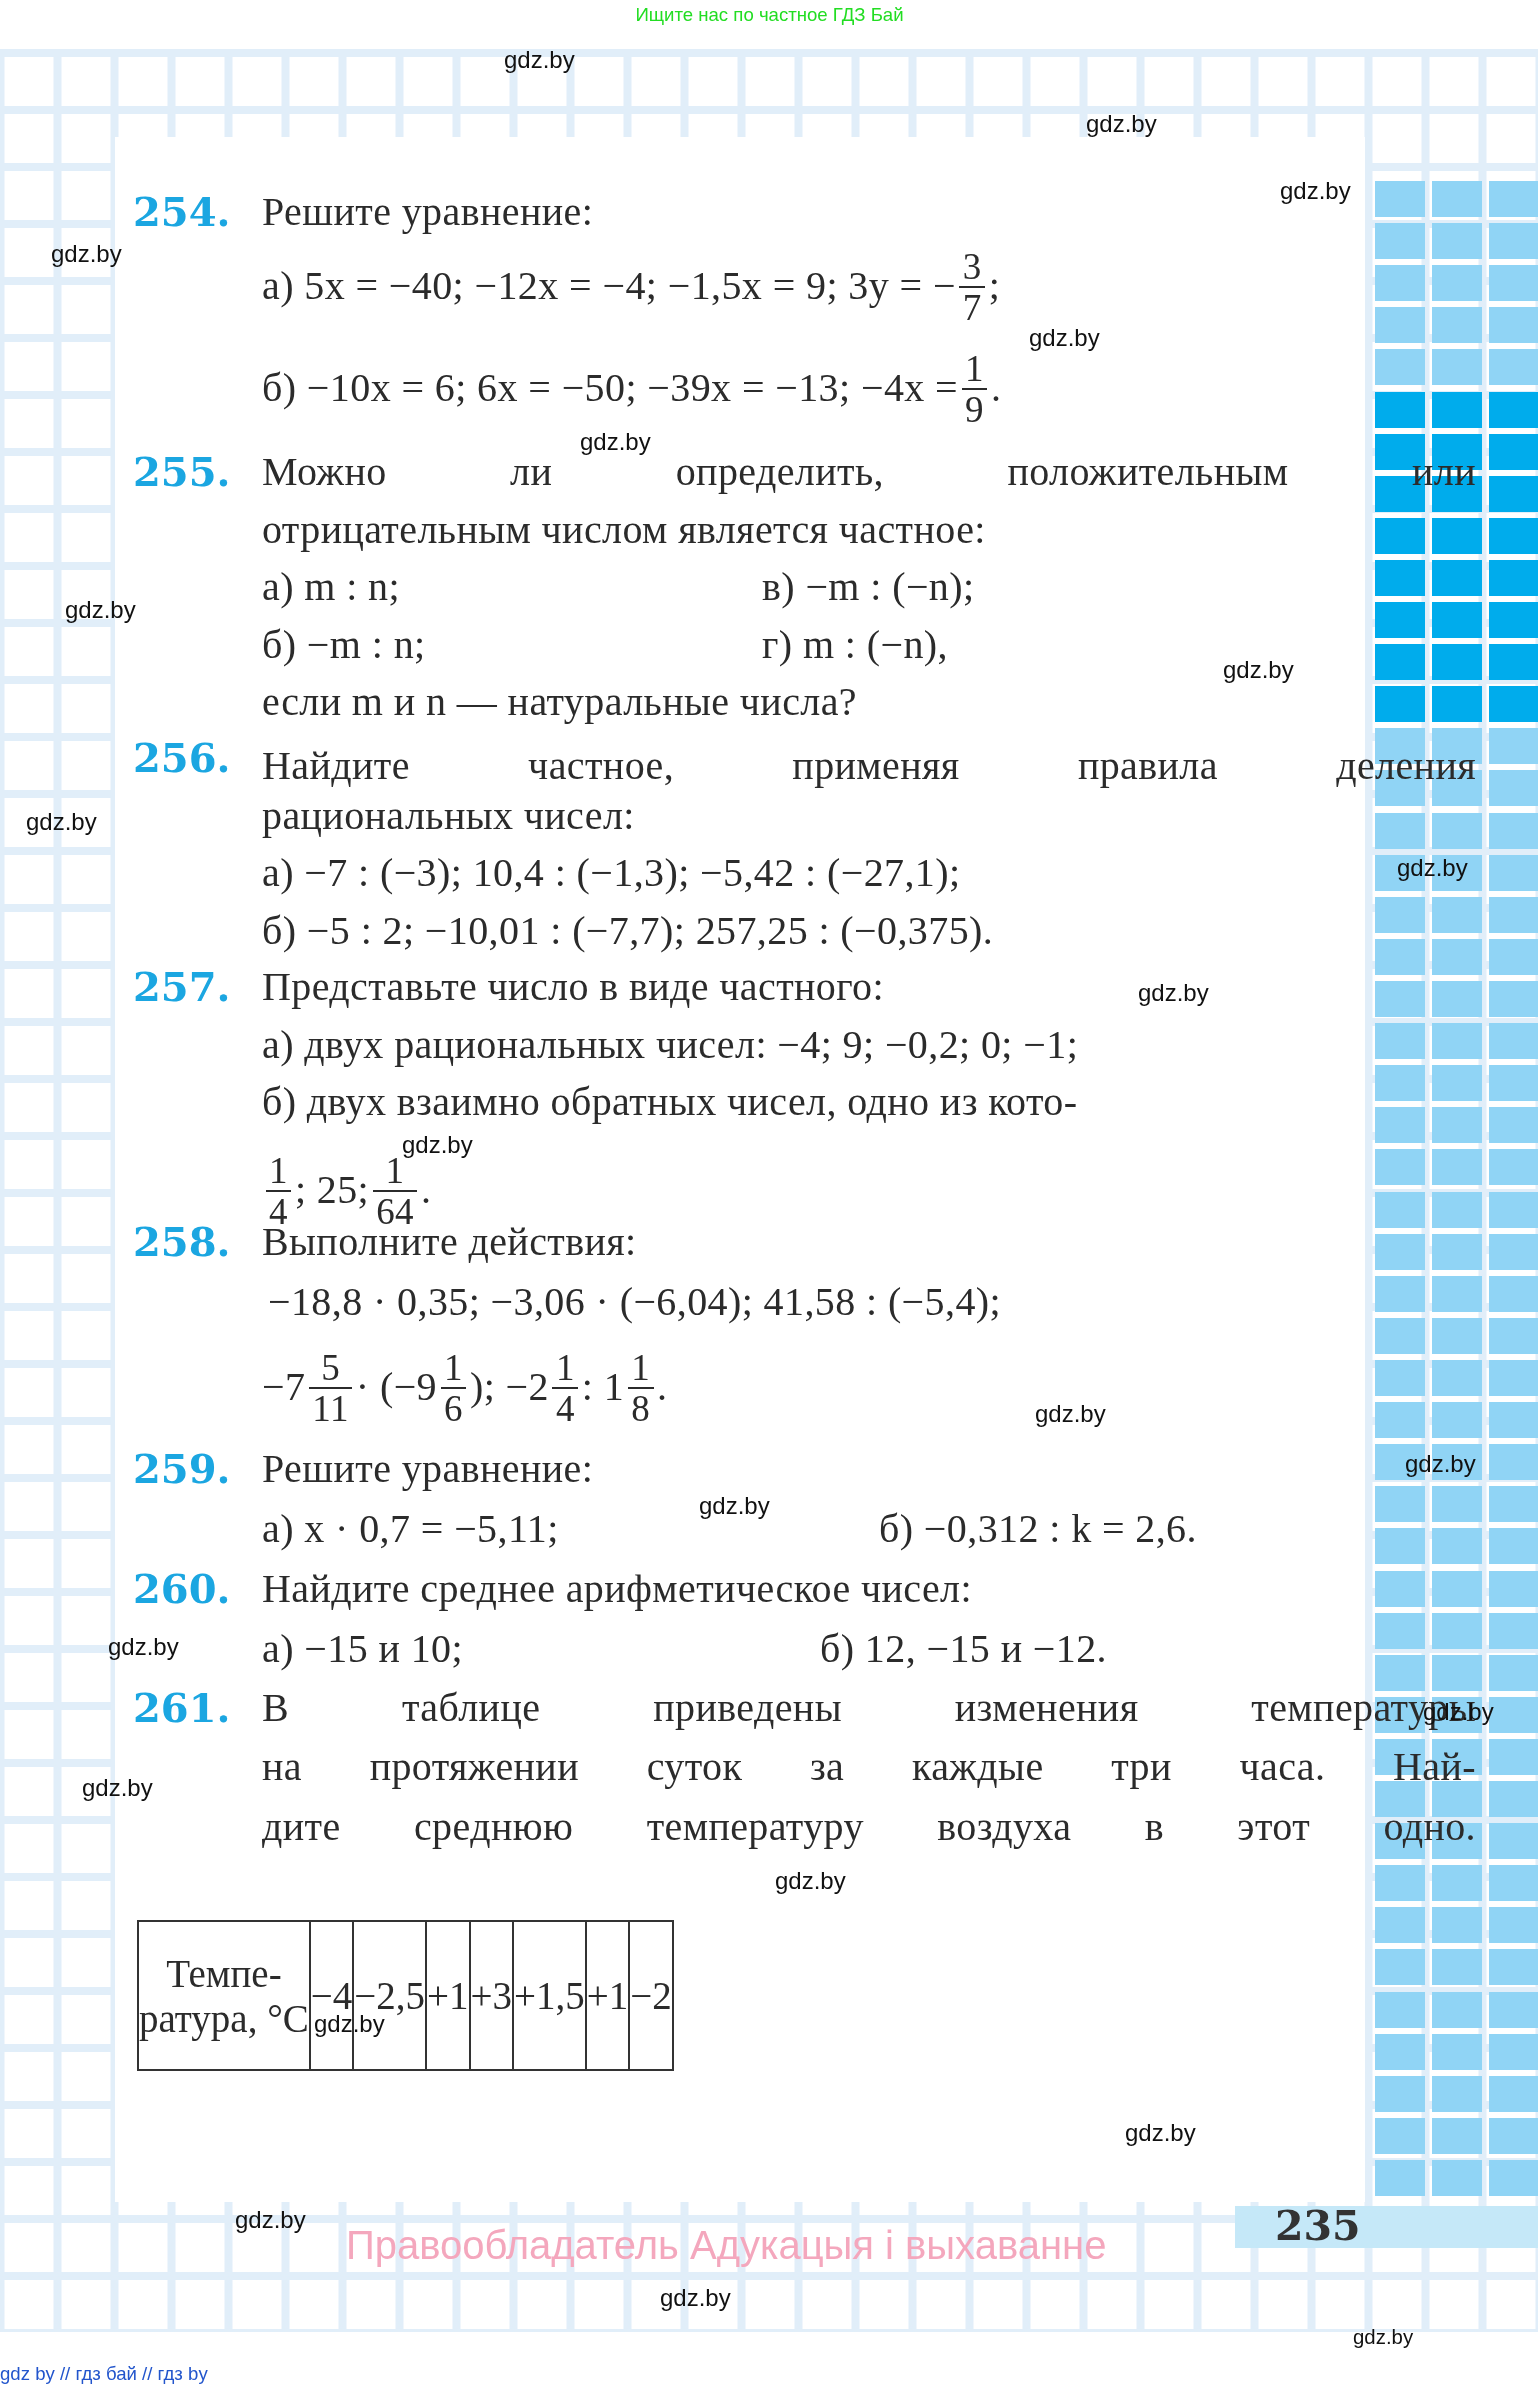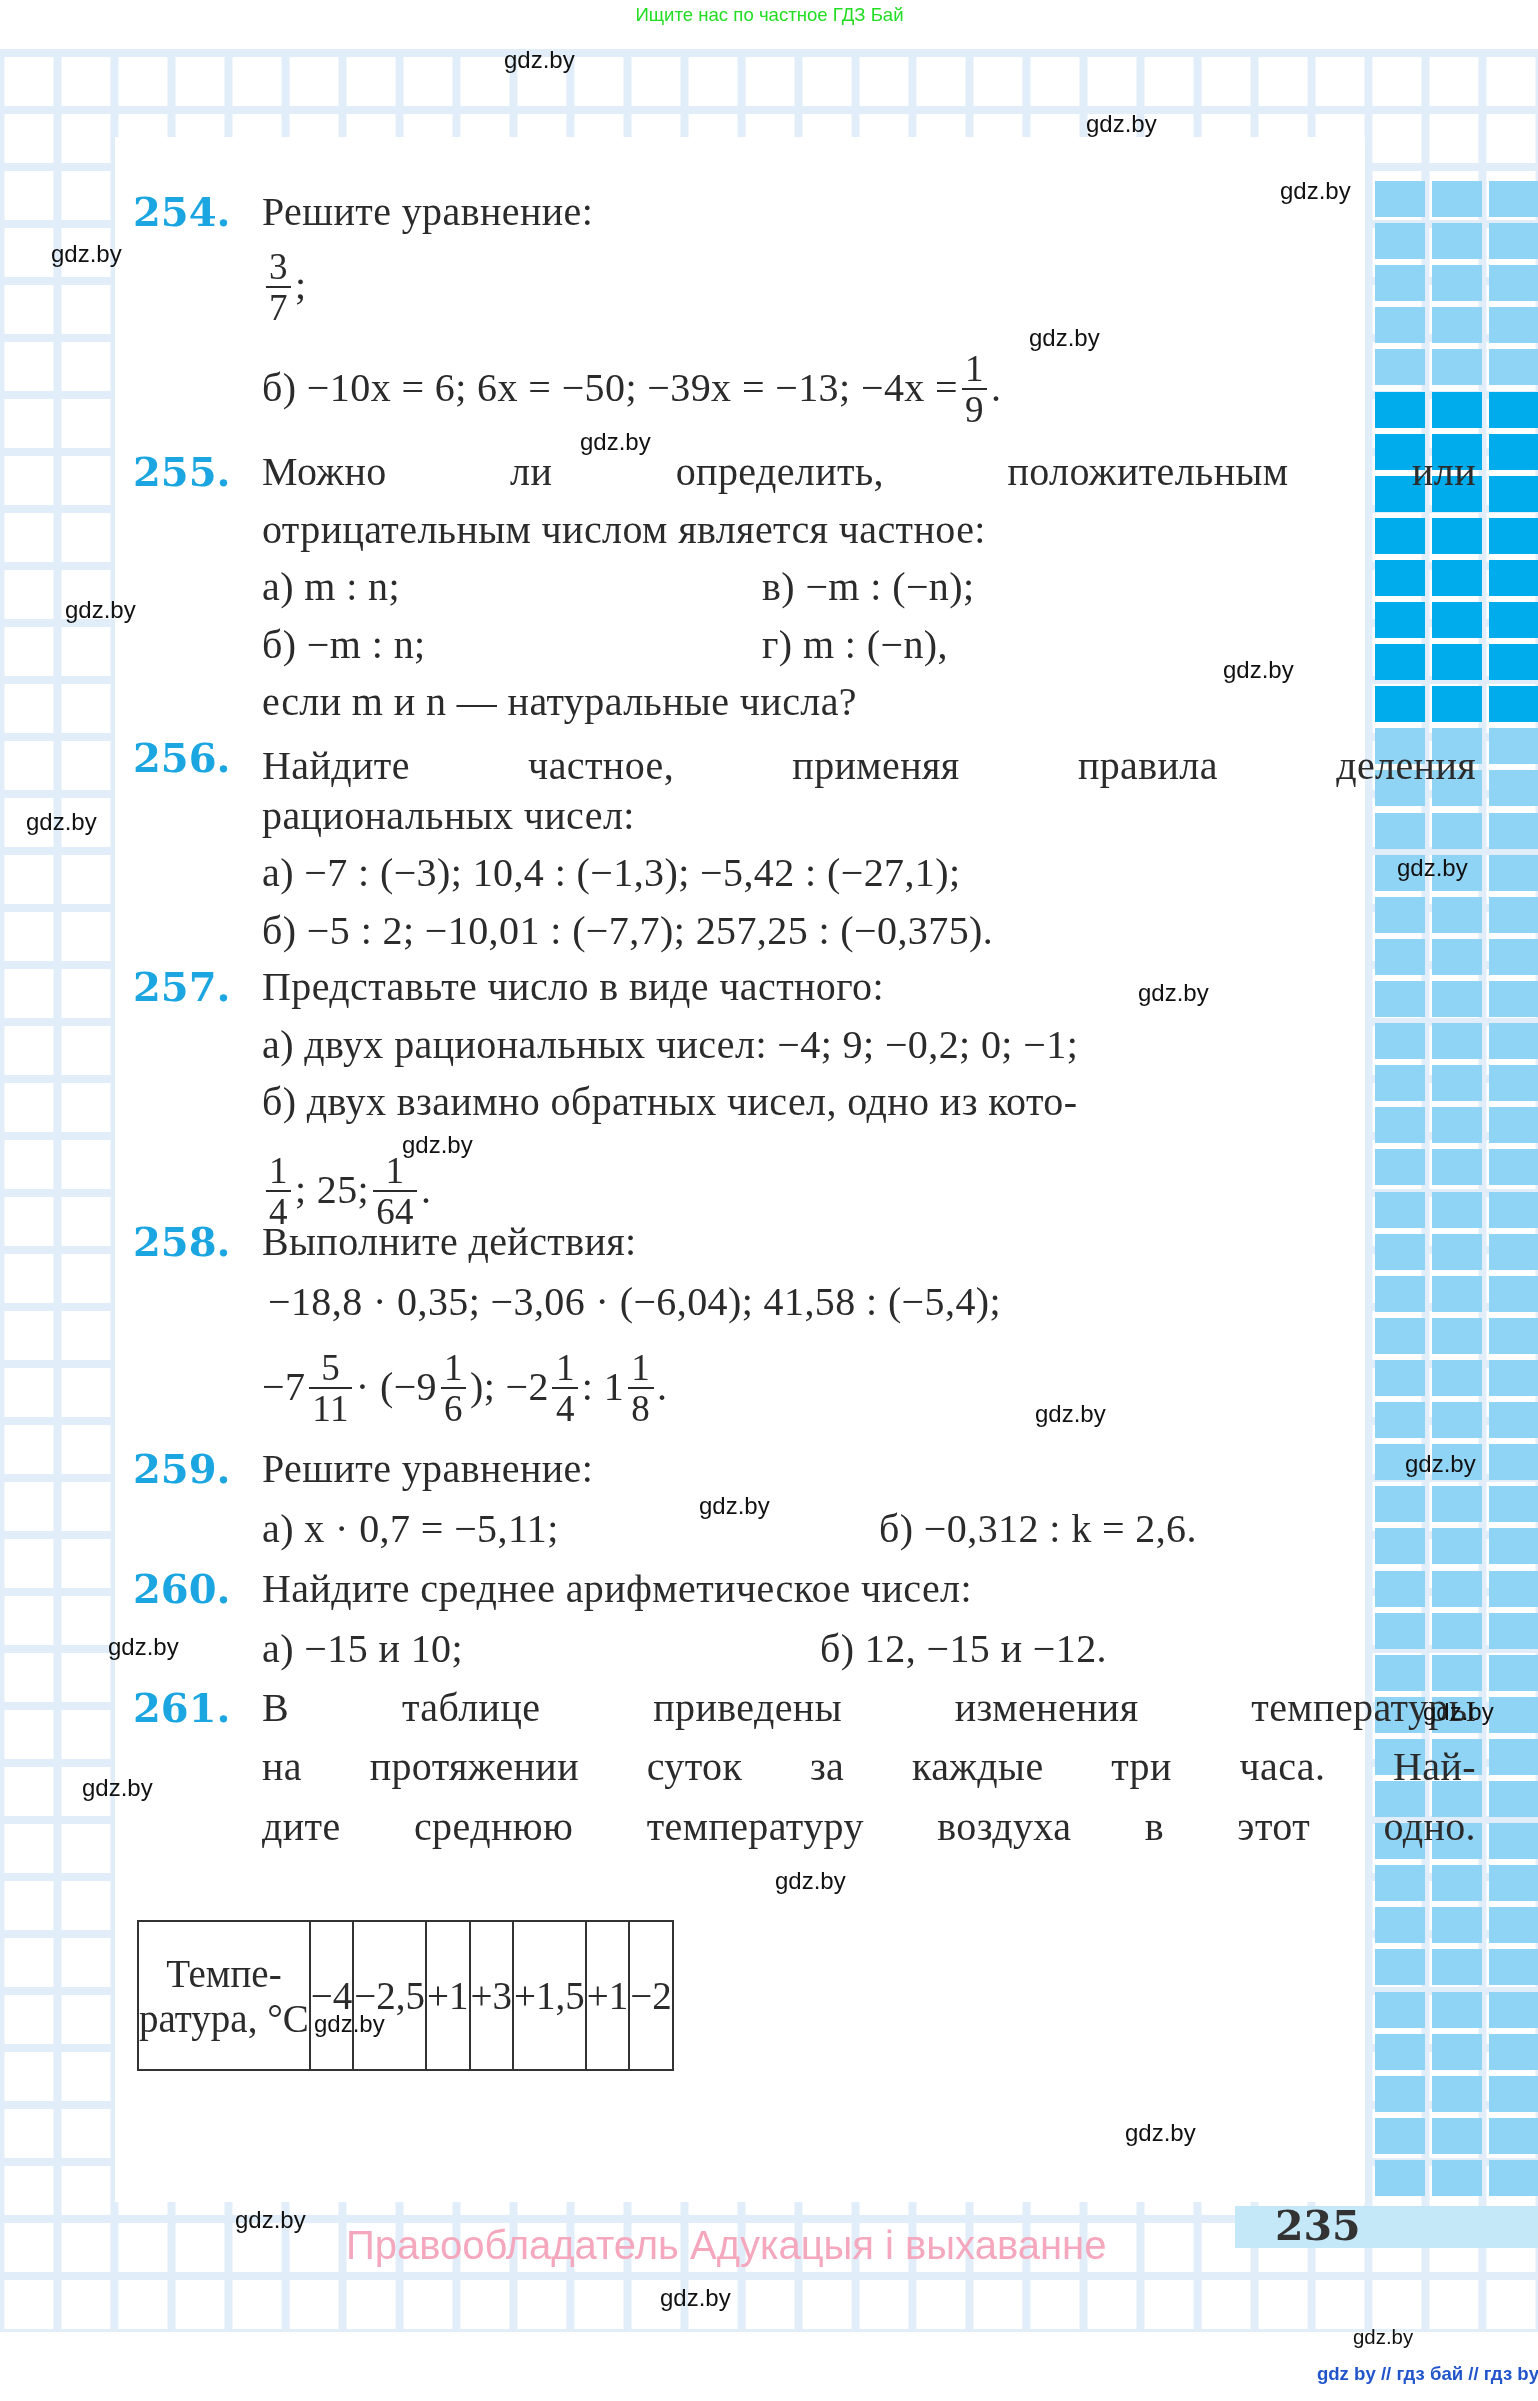--- a/index.html
+++ b/index.html
@@ -72,22 +72,22 @@
   }
   .page-num {
     position: absolute; left: 1275px; top: 2202px; font-size: 41px; font-weight: bold;
     font-family: "DejaVu Serif", serif; color: #333;
   }
   .rights {
     position: absolute; left: 346px; top: 2223px; font-family: "Liberation Sans", sans-serif;
     font-size: 40px; color: #f4a7bd;
   }
   .footer-links {
-    position: absolute; top: 2363px; left: 0; width: 1539px; text-align: right;
-    font-family: "Liberation Sans", sans-serif; font-size: 18.6px; color: #2255cc; font-weight: bold;
+    position: absolute; top: 2363px; left: 0; width: 1539px; text-align: left;
+    font-family: "Liberation Sans", sans-serif; font-size: 18.6px; color: #2255cc;
   }
 </style>
 </head>
 <body>
 
 <div class="grid-bg"></div>
 <div class="content-bg"></div>
 
 <div class="tiles" id="tiles">
     <div class="tile-col" style="left: 0px;">
@@ -241,21 +241,21 @@
       <div class="tile" style="top: 1979px;"></div>
     </div>
   </div>
 
 <div class="header-note">Ищите нас по частное ГДЗ Бай</div>
 
 <div class="task" style="top:188px">
   <span class="num">254.</span>
   <div class="line" style="top:0">Решите уравнение:</div>
   <div class="line" style="top:62px">
-    <span class="frac"><span>3</span><span class="den">7</span></span><span>;</span>
+    <span>а) 5x = −40; −12x = −4; −1,5x = 9; 3y = −</span><span class="frac"><span>3</span><span class="den">7</span></span><span>;</span>
   </div>
   <div class="line" style="top:164px">
     <span>б) −10x = 6; 6x = −50; −39x = −13; −4x =</span><span class="frac"><span>1</span><span class="den">9</span></span><span>.</span>
   </div>
 </div>
 
 <div class="task" style="top:448px">
   <span class="num">255.</span>
   <div class="line justify" style="top:0">Можно ли определить, положительным или</div>
   <div class="line" style="top:58px">отрицательным числом является частное:</div>

